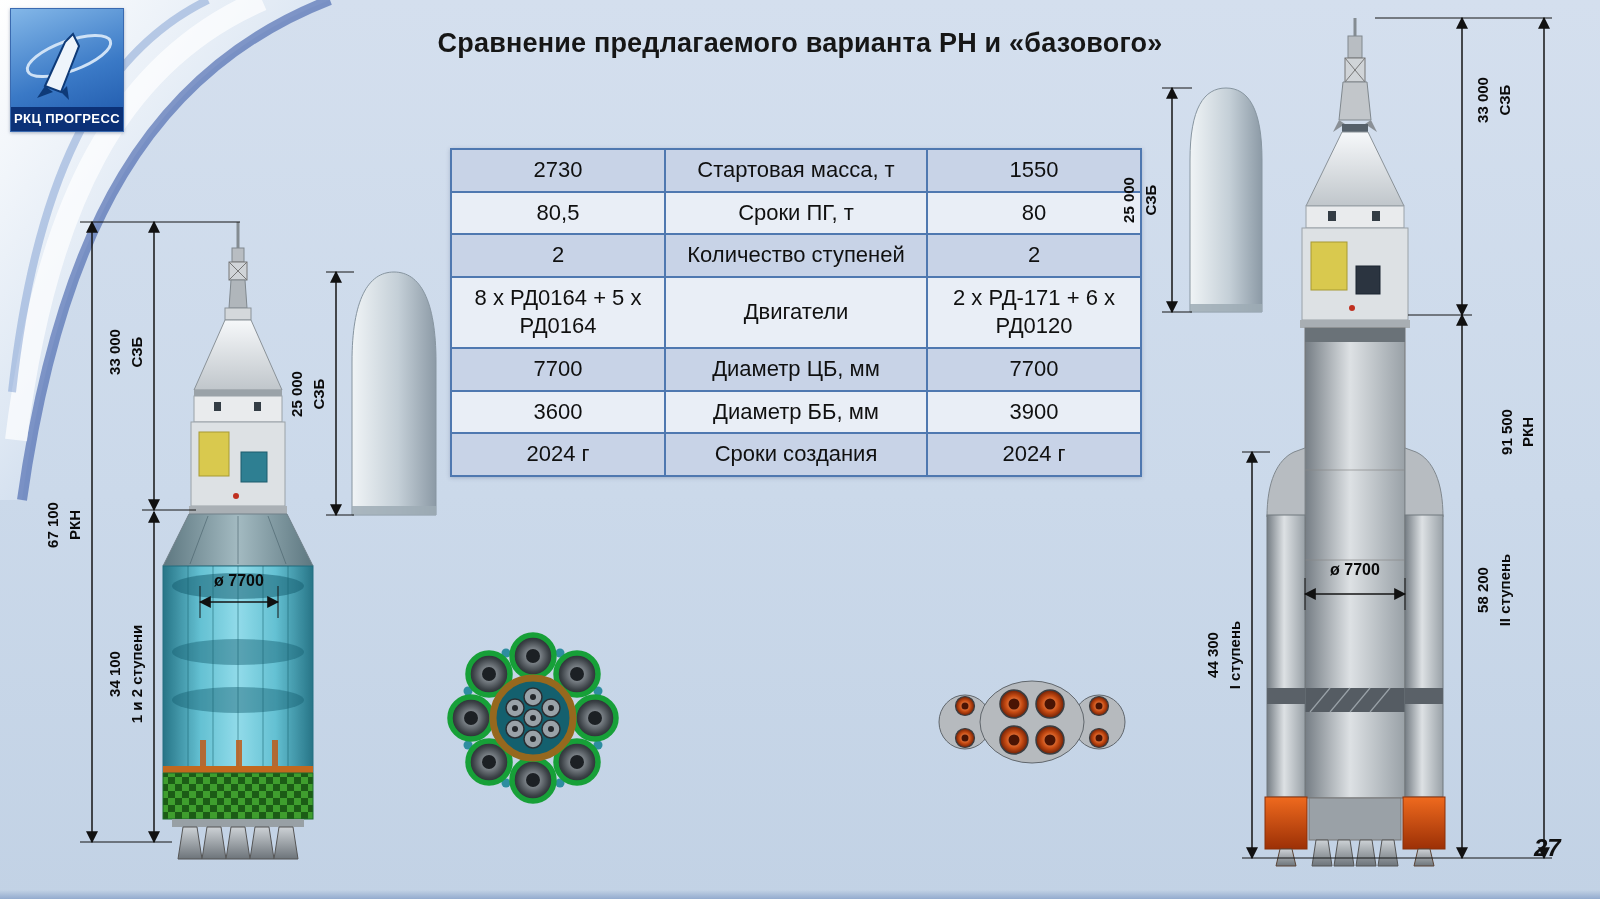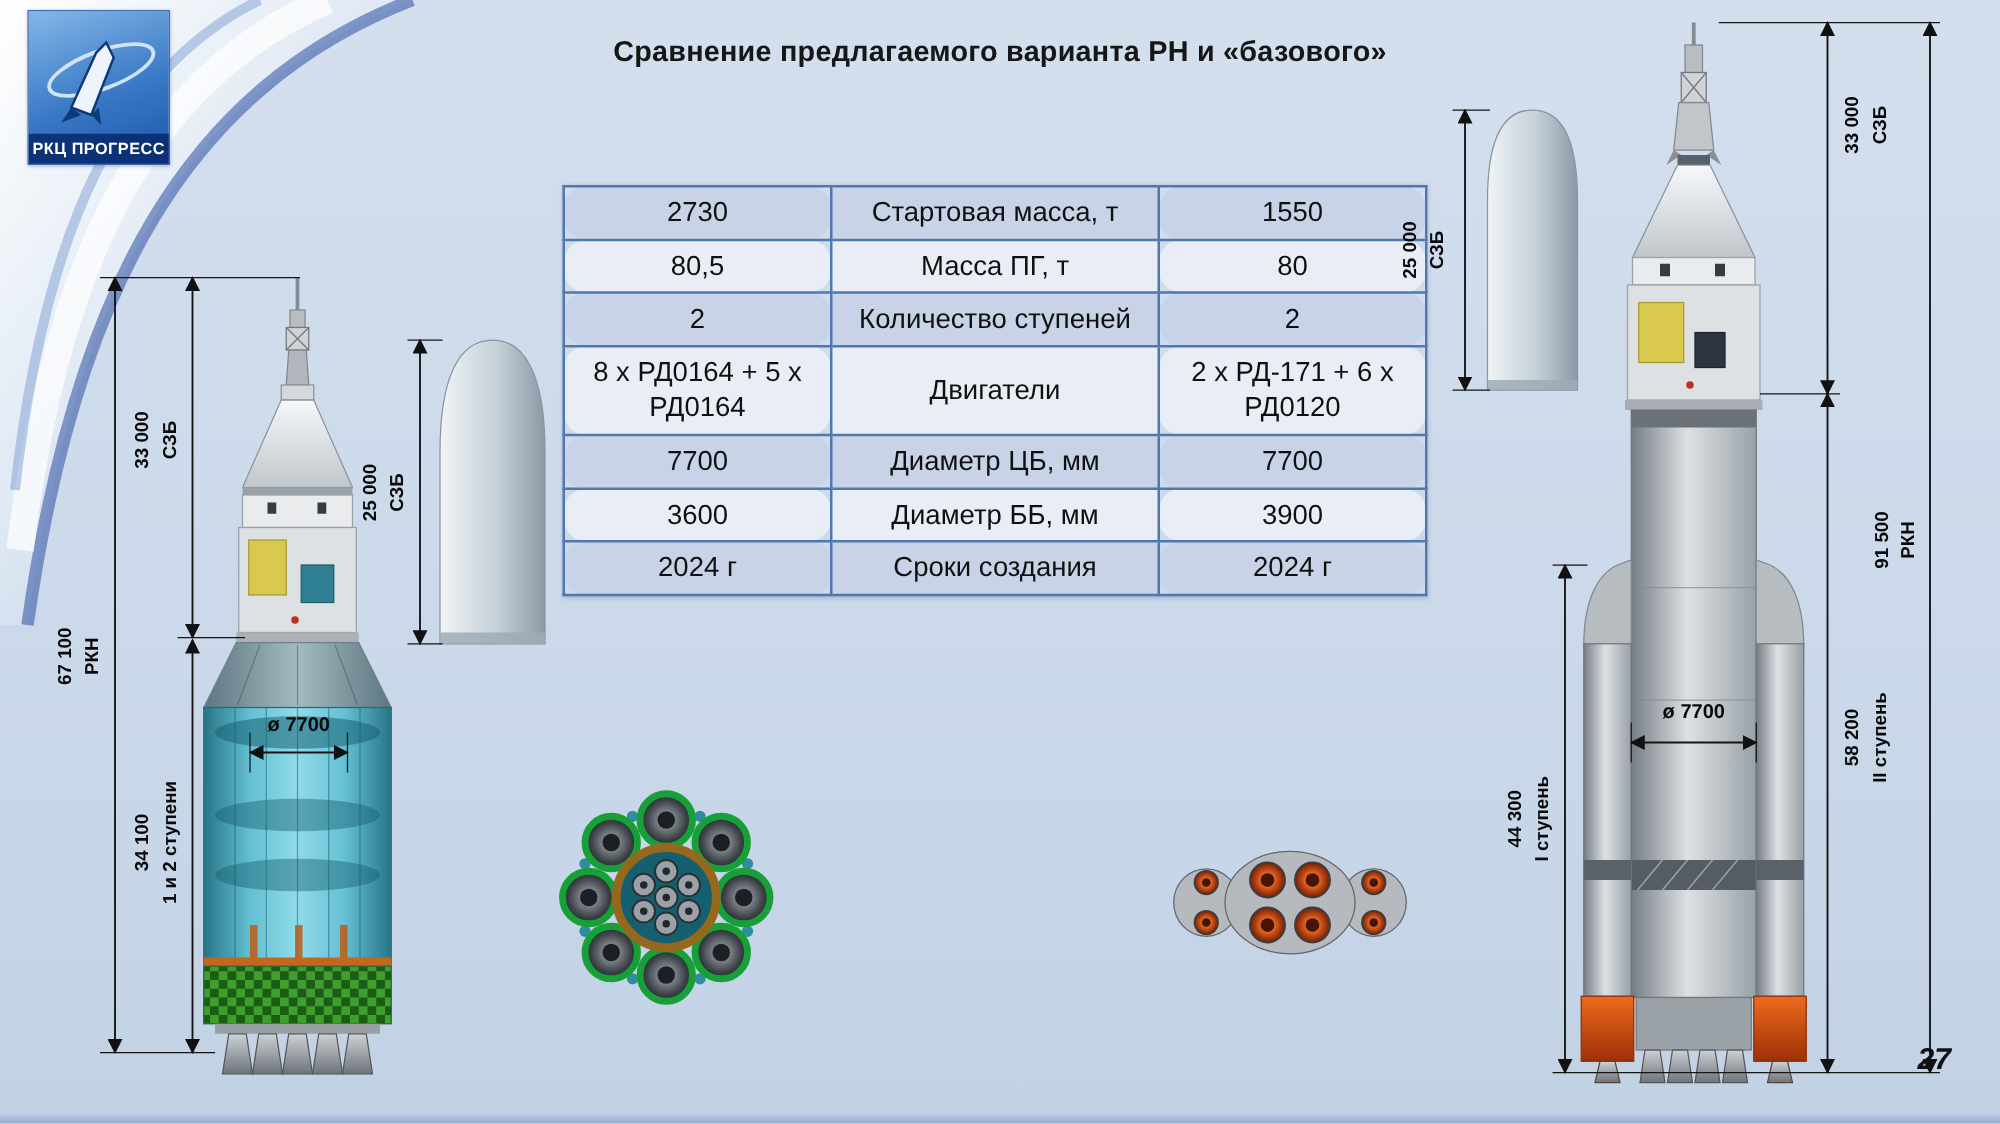--- a/index.html
+++ b/index.html
@@ -4,39 +4,39 @@
 <style>
   html,body{margin:0;padding:0;}
   .slide{
     position:relative;width:1600px;height:899px;overflow:hidden;
     background:linear-gradient(180deg,#d4dfee 0%,#cbd9ea 55%,#c2d2e5 100%);
     font-family:"Liberation Sans",sans-serif;color:#111;
   }
   .abs{position:absolute;}
   .title{
     position:absolute;left:0;right:0;top:28px;margin:0;text-align:center;
-    font-size:23px;font-weight:bold;color:#161616;letter-spacing:.2px;
+    font-size:27px;font-weight:bold;color:#161616;letter-spacing:.2px;
   }
   .logo{
     position:absolute;left:10px;top:8px;width:112px;height:122px;
     background:linear-gradient(160deg,#83b7e8 0%,#3a79c6 55%,#1c55a8 100%);
-    border:1px solid #3a6ab0;display:flex;flex-direction:column;box-shadow:0 1px 3px rgba(30,50,90,.35);margin-left:12px;
+    border:1px solid #3a6ab0;display:flex;flex-direction:column;box-shadow:0 1px 3px rgba(30,50,90,.35);
   }
   .logo svg{flex:1;display:block;}
   .logo-text{
     font-size:13px;font-weight:bold;color:#fff;text-align:center;
     background:rgba(8,42,110,.88);padding:4px 0 5px;letter-spacing:.4px;white-space:nowrap;
   }
   table.cmp{
     position:absolute;left:450px;top:148px;width:692px;border-collapse:collapse;
     font-size:22px;color:#101010;table-layout:fixed;
     box-shadow:0 1px 4px rgba(40,60,100,.25);
   }
   table.cmp td{border:2px solid #4f78b0;text-align:center;padding:6px 8px;line-height:1.3;}
-  table.cmp td.val{width:196px;border-radius:18px;}
+  table.cmp td.val{width:196px;}
   table.cmp tr:nth-child(odd){background:#c8d3e7;}
   table.cmp tr:nth-child(even){background:#e9eef6;}
   .vlabel{
     position:absolute;transform:translate(-50%,-50%) rotate(-90deg);
     font-weight:bold;font-size:15px;white-space:nowrap;color:#0a0a0a;
   }
   .hlabel{
     position:absolute;transform:translate(-50%,-50%);
     font-weight:bold;font-size:16px;white-space:nowrap;color:#0a0a0a;
   }
@@ -347,21 +347,21 @@
 
   <table class="cmp">
     <tbody>
       <tr>
         <td class="val">2730</td>
         <td class="param">Стартовая масса, т</td>
         <td class="val">1550</td>
       </tr>
       <tr>
         <td class="val">80,5</td>
-        <td class="param">Масса ПГ, т</td>
+        <td class="param">Сроки ПГ, т</td>
         <td class="val">80</td>
       </tr>
       <tr>
         <td class="val">2</td>
         <td class="param">Количество ступеней</td>
         <td class="val">2</td>
       </tr>
       <tr>
         <td class="val">8 х РД0164 + 5 х РД0164</td>
         <td class="param">Двигатели</td>

